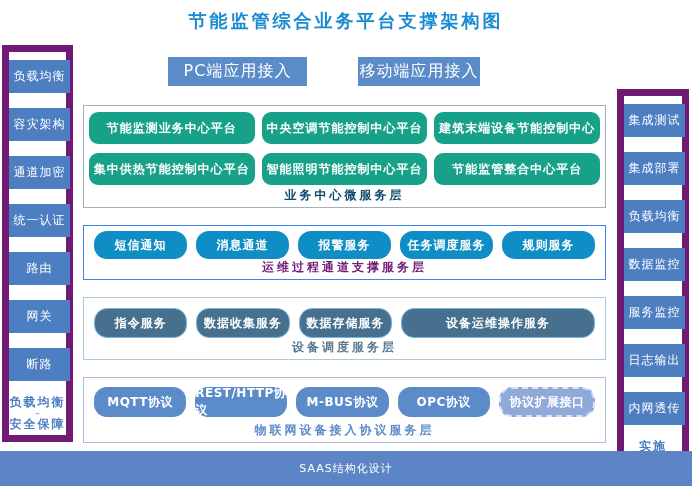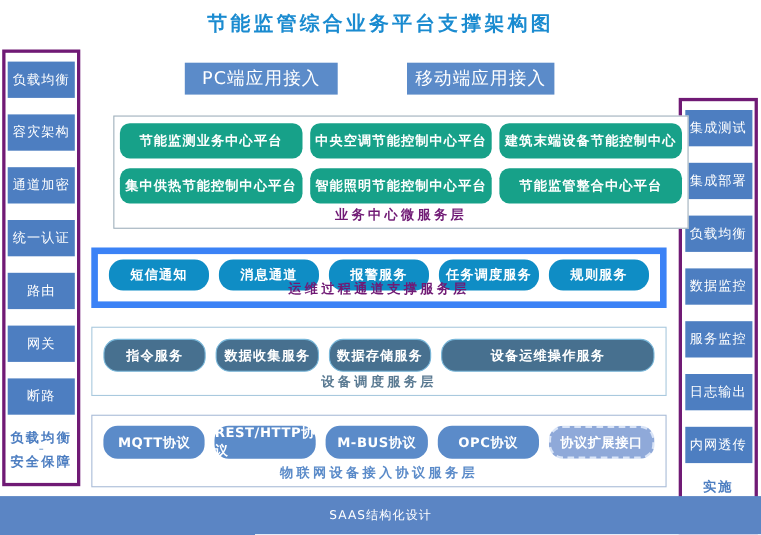--- a/index.html
+++ b/index.html
@@ -25,21 +25,21 @@
     letter-spacing: 3px;
     color: #1a8bd0;
   }
 
   
   .sidebar {
     position: absolute;
     top: 45px;
     height: 397px;
     background: #ffffff;
-    border: 3px solid #701a75;
+    border: 7px solid #701a75;
     padding-top: 8px;
   }
   .sidebar.left  { left: 2px;   width: 71px; }
   .sidebar.right { left: 617px; width: 72px; margin-top: 44px; }
 
   .sbox {
     width: 61px;
     height: 33px;
     margin: 0 auto 15px auto;
     background: #4d7ec1;
@@ -75,45 +75,45 @@
     height: 29px;
     background: #5b8bc9;
     color: #ffffff;
     font-size: 16px;
     letter-spacing: 1px;
     display: flex;
     align-items: center;
     justify-content: center;
   }
   .access-btn.pc     { left: 168px; width: 139px; }
-  .access-btn.mobile { left: 370px; width: 134px; }
+  .access-btn.mobile { left: 358px; width: 122px; }
 
   
   .section {
     position: absolute;
     left: 83px;
     width: 523px;
     background: #ffffff;
   }
-  .section.business { top: 105px; height: 103px; border: 1px solid #9fb0bc; margin-left: 20px; }
-  .section.channel  { top: 225px; height: 55px;  border: 6px solid #3b82f6; }
+  .section.business { top: 105px; height: 103px; border: 1px solid #9fb0bc; }
+  .section.channel  { top: 225px; height: 55px;  border: 1px solid #3b82f6; }
   .section.device   { top: 297px; height: 63px;  border: 1px solid #a9c9de; }
   .section.protocol { top: 377px; height: 66px;  border: 1px solid #a9bcd8; }
 
   .slabel {
     position: absolute;
     left: 0;
     bottom: 3px;
     width: 100%;
     text-align: center;
     font-size: 12px;
     font-weight: bold;
     letter-spacing: 3px;
   }
-  .slabel.green { color: #701a75; }
+  .slabel.green { color: #0c4a6e; }
   .slabel.blue  { color: #701a75; }
   .slabel.dark  { color: #5a7a92; }
   .slabel.mblue { color: #5b8bc9; }
 
   .bgrid {
     display: grid;
     grid-template-columns: 1fr 1fr 1fr;
     column-gap: 7px;
     row-gap: 9px;
     padding: 6px 5px 0 5px;

